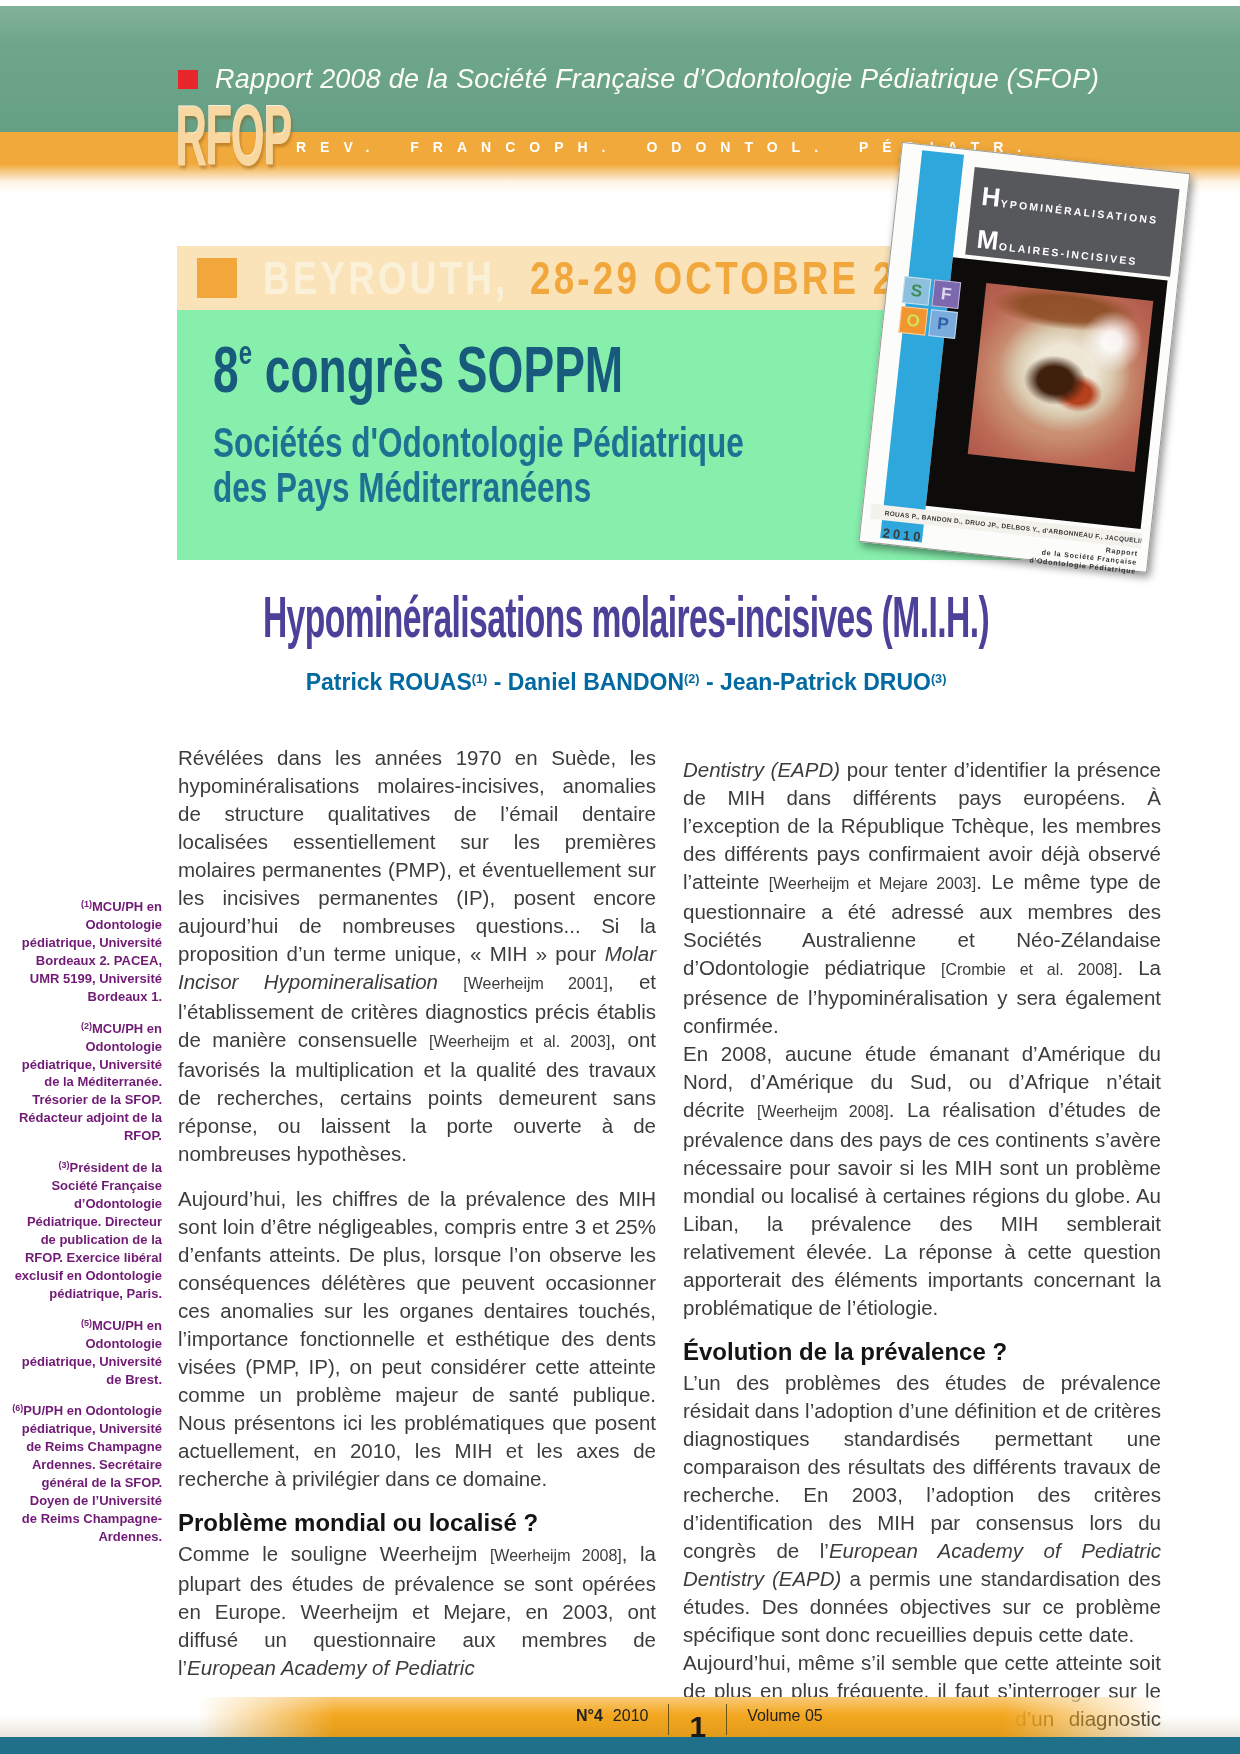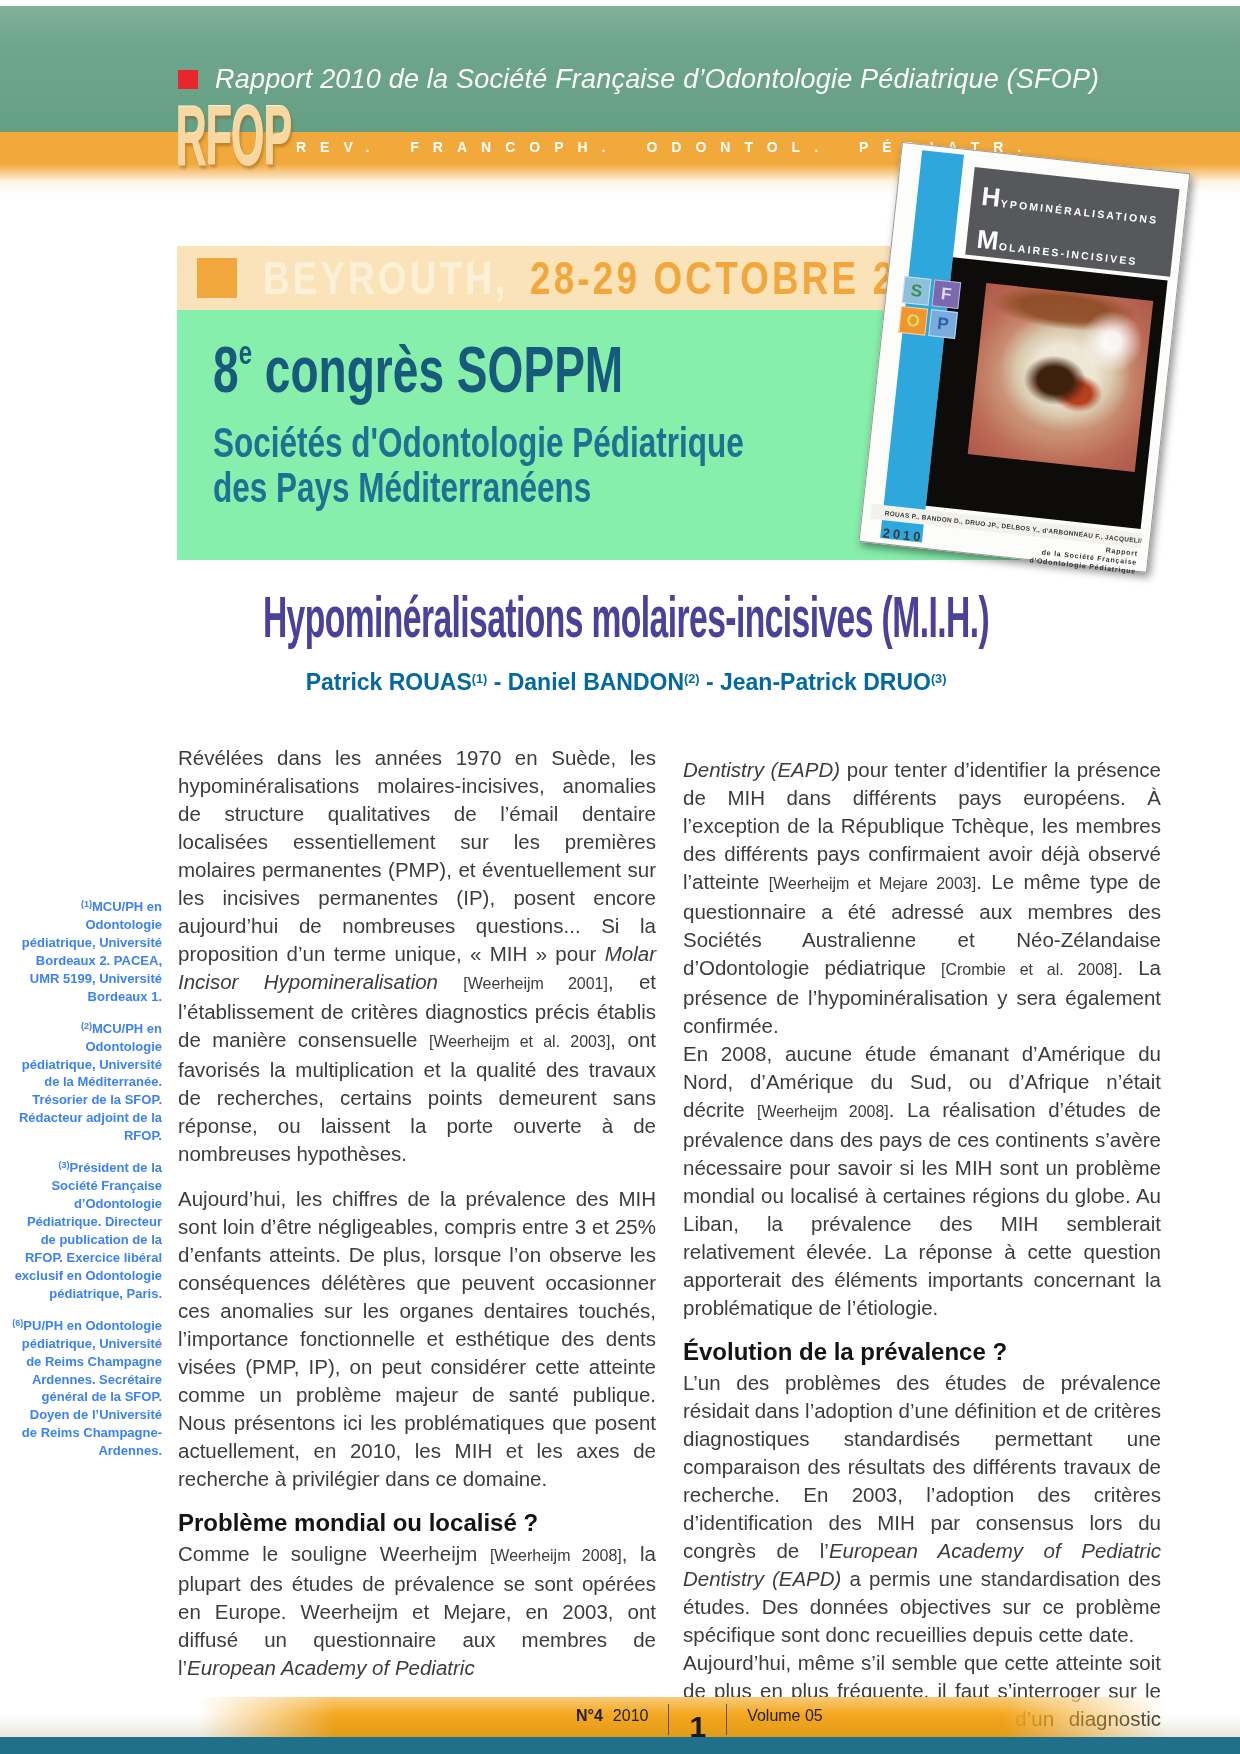--- a/index.html
+++ b/index.html
@@ -72,21 +72,21 @@
   
   .art-title{position:absolute;left:0;right:0;top:588px;text-align:center;z-index:3;}
   .art-title .inner{display:inline-block;font-size:58px;font-weight:bold;color:#4C4199;
         transform:scaleX(.58);white-space:nowrap;letter-spacing:-1px;line-height:1;}
   .authors{position:absolute;left:12px;right:0;top:662px;text-align:center;color:#0369a1;
         font-weight:bold;font-size:23px;line-height:34px;}
   .authors sup{font-size:.55em;vertical-align:7px;font-weight:bold;}
 
   
   .sidebar{position:absolute;left:12px;top:898px;width:150px;text-align:right;
-        font-size:13px;font-weight:bold;color:#3b82f6;line-height:1.38;}
+        font-size:13px;font-weight:bold;color:#701a75;line-height:1.38;}
   .footnote{margin-bottom:14px;}
   .footnote sup{font-size:9px;vertical-align:4px;}
   .col{position:absolute;top:744px;width:478px;color:#3C3C3C;font-size:20.5px;line-height:28px;}
   .col-left{left:178px;}
   .col-right{left:683px;margin-top:12px;}
   .col h2{margin:0 0 15px;font-size:31px;color:#5A48A3;line-height:1.1;}
   .col h3{margin:16px 0 3px;font-size:24px;color:#141414;line-height:1.15;}
   .col p{margin:0;text-align:justify;}
   .col p.gap{margin-top:17px;}
   .it{font-style:italic;}
@@ -110,21 +110,21 @@
 <body>
 
 <div class="page">
 
   <div class="band-green"></div>
   <div class="band-orange"></div>
   <div class="band-orange-fade"></div>
 
   <div class="kicker">
     <span class="sq"></span>
-    <span class="txt">Rapport 2010 de la Société Française d’Odontologie Pédiatrique (SFOP)</span>
+    <span class="txt">Rapport 2008 de la Société Française d’Odontologie Pédiatrique (SFOP)</span>
   </div>
 
   <div class="rfop">RFOP</div>
   <div class="journal-line">REV. FRANCOPH. ODONTOL. PÉDIATR.</div>
 
   <div class="banner">
     <div class="banner-strip">
       <span class="osq"></span>
       <span class="bigcaps loc">BEYROUTH,</span>
       <span class="bigcaps dates">28-29 OCTOBRE 2010</span>
@@ -166,20 +166,21 @@
     <span class="inner">Hypominéralisations molaires-incisives (M.I.H.)</span>
   </div>
   <div class="authors" id="authors">
       <div><span>Patrick ROUAS</span><sup>(1)</sup> - <span>Daniel BANDON</span><sup>(2)</sup> - <span>Jean-Patrick DRUO</span><sup>(3)</sup></div>
     </div>
 
   <div class="sidebar" id="footnotes">
       <div class="footnote"><sup>(1)</sup>MCU/PH en Odontologie pédiatrique, Université Bordeaux 2. PACEA, UMR 5199, Université Bordeaux 1.</div>
       <div class="footnote"><sup>(2)</sup>MCU/PH en Odontologie pédiatrique, Université de la Méditerranée. Trésorier de la SFOP. Rédacteur adjoint de la RFOP.</div>
       <div class="footnote"><sup>(3)</sup>Président de la Société Française d’Odontologie Pédiatrique. Directeur de publication de la RFOP. Exercice libéral exclusif en Odontologie pédiatrique, Paris.</div>
+      <div class="footnote"><sup>(5)</sup>MCU/PH en Odontologie pédiatrique, Université de Brest.</div>
       <div class="footnote"><sup>(6)</sup>PU/PH en Odontologie pédiatrique, Université de Reims Champagne Ardennes. Secrétaire général de la SFOP. Doyen de l’Université de Reims Champagne-Ardennes.</div>
     </div>
 
   <div class="col col-left">
       <p><span>Révélées dans les années 1970 en Suède, les hypominéralisations molaires-incisives, anomalies de structure qualitatives de l’émail dentaire localisées essentiellement sur les premières molaires permanentes (PMP), et éventuellement sur les incisives permanentes (IP), posent encore aujourd’hui de nombreuses questions... Si la proposition d’un terme unique, « MIH » pour </span><span class="it">Molar Incisor Hypomineralisation </span><span class="ref">[Weerheijm 2001]</span><span>, et l’établissement de critères diagnostics précis établis de manière consensuelle </span><span class="ref">[Weerheijm et al. 2003]</span><span>, ont favorisés la multiplication et la qualité des travaux de recherches, certains points demeurent sans réponse, ou laissent la porte ouverte à de nombreuses hypothèses.</span></p>
       <p class="gap"><span>Aujourd’hui, les chiffres de la prévalence des MIH sont loin d’être négligeables, compris entre 3 et 25% d’enfants atteints. De plus, lorsque l’on observe les conséquences délétères que peuvent occasionner ces anomalies sur les organes dentaires touchés, l’importance fonctionnelle et esthétique des dents visées (PMP, IP), on peut considérer cette atteinte comme un problème majeur de santé publique. Nous présentons ici les problématiques que posent actuellement, en 2010, les MIH et les axes de recherche à privilégier dans ce domaine.</span></p>
       <h3>Problème mondial ou localisé ?</h3>
       <p><span>Comme le souligne Weerheijm </span><span class="ref">[Weerheijm 2008]</span><span>, la plupart des études de prévalence se sont opérées en Europe. Weerheijm et Mejare, en 2003, ont diffusé un questionnaire aux membres de l’</span><span class="it">European Academy of Pediatric</span></p>
     </div>
   <div class="col col-right">

